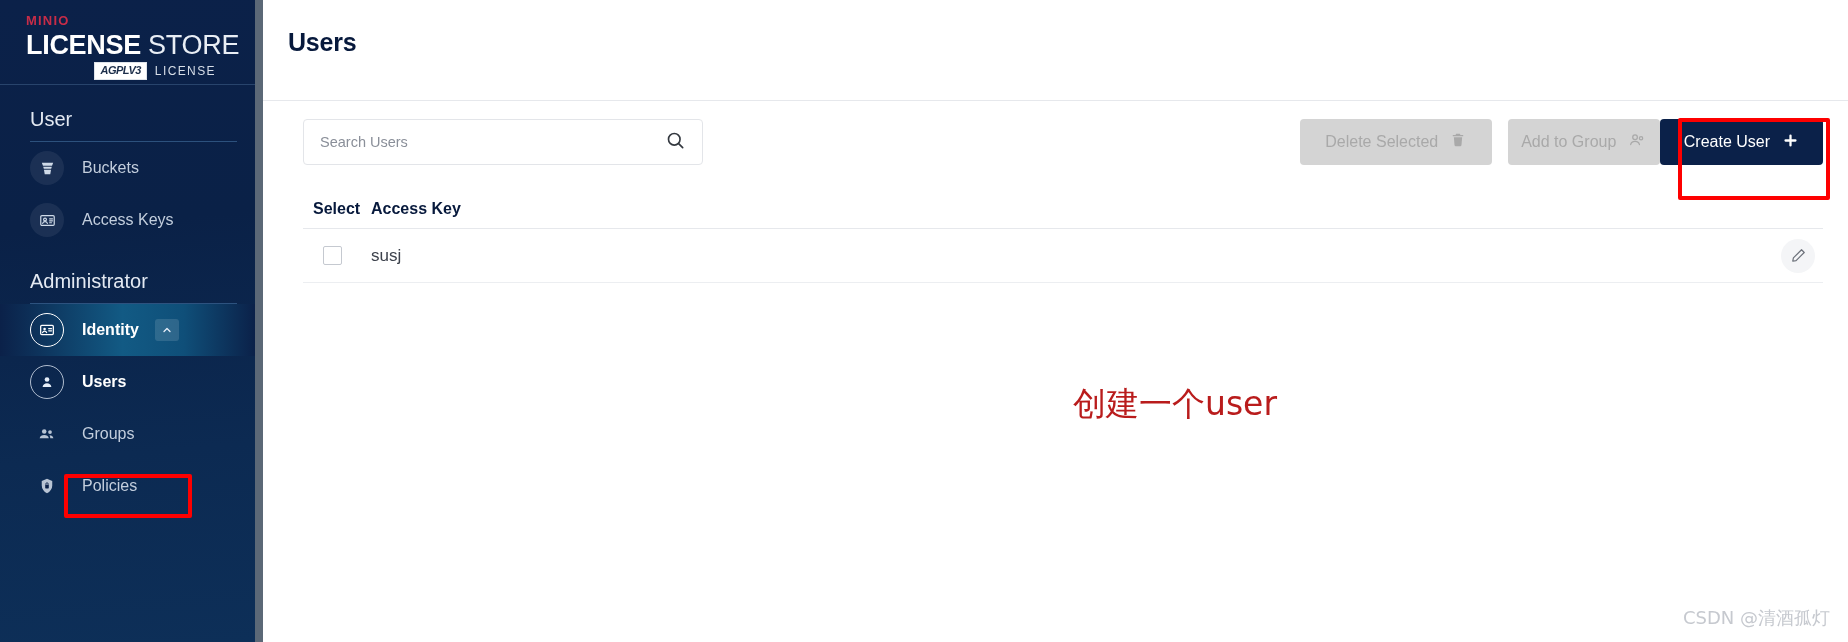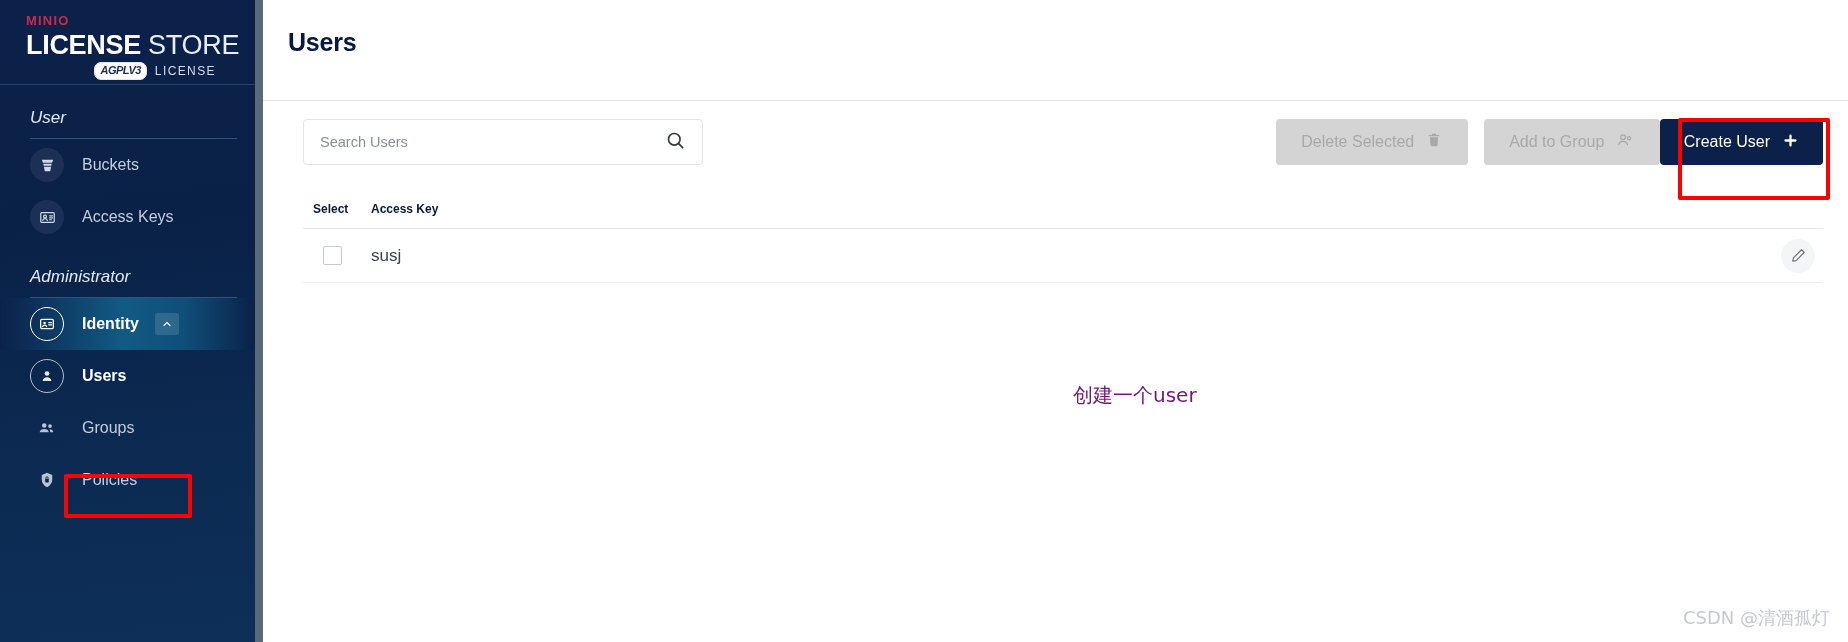--- a/index.html
+++ b/index.html
@@ -34,33 +34,33 @@
   }
   .logo-obj b { color: #ffffff; font-weight: bold; }
   .logo-obj span { color: #e9eef5; font-weight: 300; }
   .logo-lic {
     margin-top: 3px; display: flex; align-items: center;
     justify-content: flex-end; width: 190px; gap: 8px;
   }
   .agpl {
     background: #ffffff; color: #1c2e4a; font-size: 11px;
     font-weight: bold; font-style: italic; padding: 1px 5px;
-    border-radius: 7px; letter-spacing: -0.5px; line-height: 1.2;
+    border-radius: 0; letter-spacing: -0.5px; line-height: 1.2;
     border: 1px solid #dfe4ea;
   }
   .lic-txt { color: #d7dee8; font-size: 12px; letter-spacing: 1.4px; }
 
   .sidebar-divider-top {
     position: absolute; left: 0; right: 0; top: 84px;
     height: 1px; background: rgba(120,160,200,0.28);
   }
 
   .nav-section { padding: 0 0 0 0; }
   .nav-label {
-    color: #e3e9f2; font-size: 17px; padding: 24px 0 10px 30px; font-style: italic;
+    color: #e3e9f2; font-size: 20px; padding: 24px 0 10px 30px;
   }
   .nav-rule {
     height: 1px; background: rgba(86,140,190,0.45);
     margin: 0 18px 0 30px;
   }
   .nav-item {
     display: flex; align-items: center; height: 52px;
     padding-left: 30px; cursor: pointer; position: relative;
   }
   .nav-ico-circle {
@@ -134,28 +134,28 @@
     font-size: 16px; cursor: pointer; white-space: nowrap;
     border: none; font-family: "Liberation Sans", sans-serif;
   }
   .btn-disabled {
     background: #d4d4d4; color: #a9a9a9; cursor: default;
   }
   .btn-primary {
     background: #0b2149; color: #ffffff; padding: 0 24px;
   }
   .btn-del { width: 192px; }
-  .btn-grp { width: 176px; margin-left: 16px; }
+  .btn-grp { width: 152px; margin-left: 16px; }
   .btn-create-wrap { position: relative; }
 
   
   .table { margin-top: 26px; }
   .thead {
     display: flex; align-items: center; height: 34px;
-    font-size: 12px; font-weight: bold; color: #07193c;
+    font-size: 16px; font-weight: bold; color: #07193c;
     padding-left: 10px;
   }
   .th-select { width: 58px; }
   .th-key { }
   .thead-rule { height: 1px; background: #e6e8ec; margin-top: 2px; }
   .trow {
     display: flex; align-items: center; height: 54px;
     padding-left: 10px; border-bottom: 1px solid #eceef1;
   }
   .td-select { width: 58px; display: flex; align-items: center; }
@@ -172,21 +172,21 @@
     align-items: center; justify-content: center; cursor: pointer;
     margin-right: 8px;
   }
 
   
   .anno-box {
     position: absolute; border: 4px solid #fe0000;
     border-radius: 2px; pointer-events: none; z-index: 40;
   }
   .anno-text {
-    position: absolute; color: #701a75; font-size: 20px;
+    position: absolute; color: #b91c1c; font-size: 33px;
     white-space: nowrap; z-index: 40;
     font-family: "DejaVu Sans", sans-serif;
   }
   .watermark {
     position: absolute; right: 18px; bottom: 12px;
     color: #c6c9cf; font-size: 18px;
     font-family: "DejaVu Sans", sans-serif; z-index: 41;
   }
 </style>
 </head>

